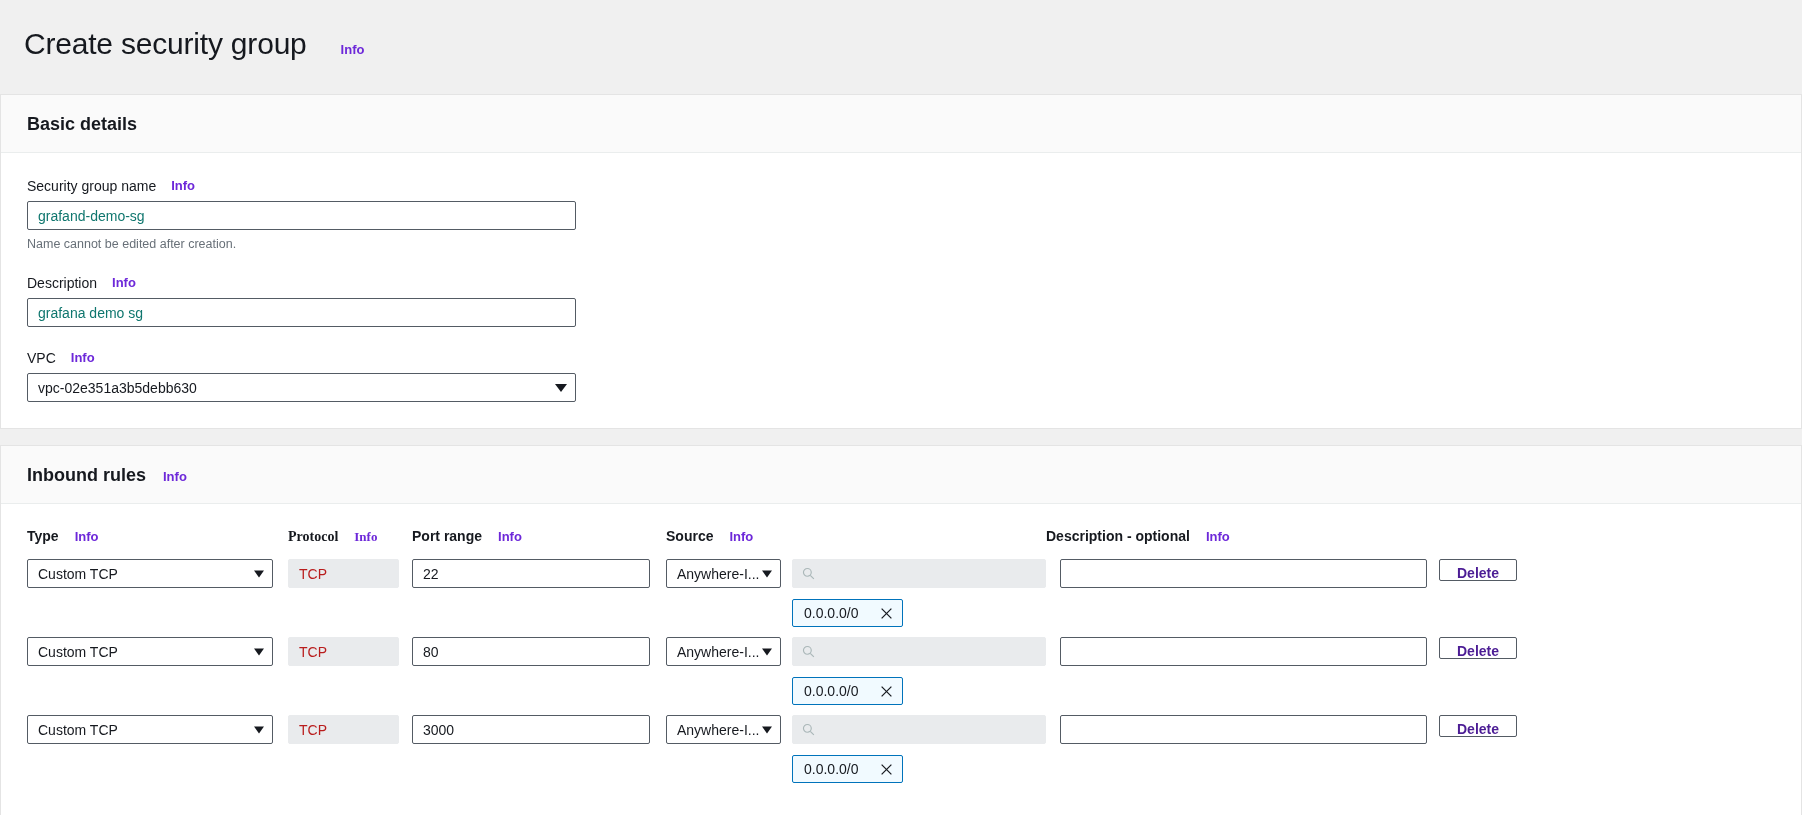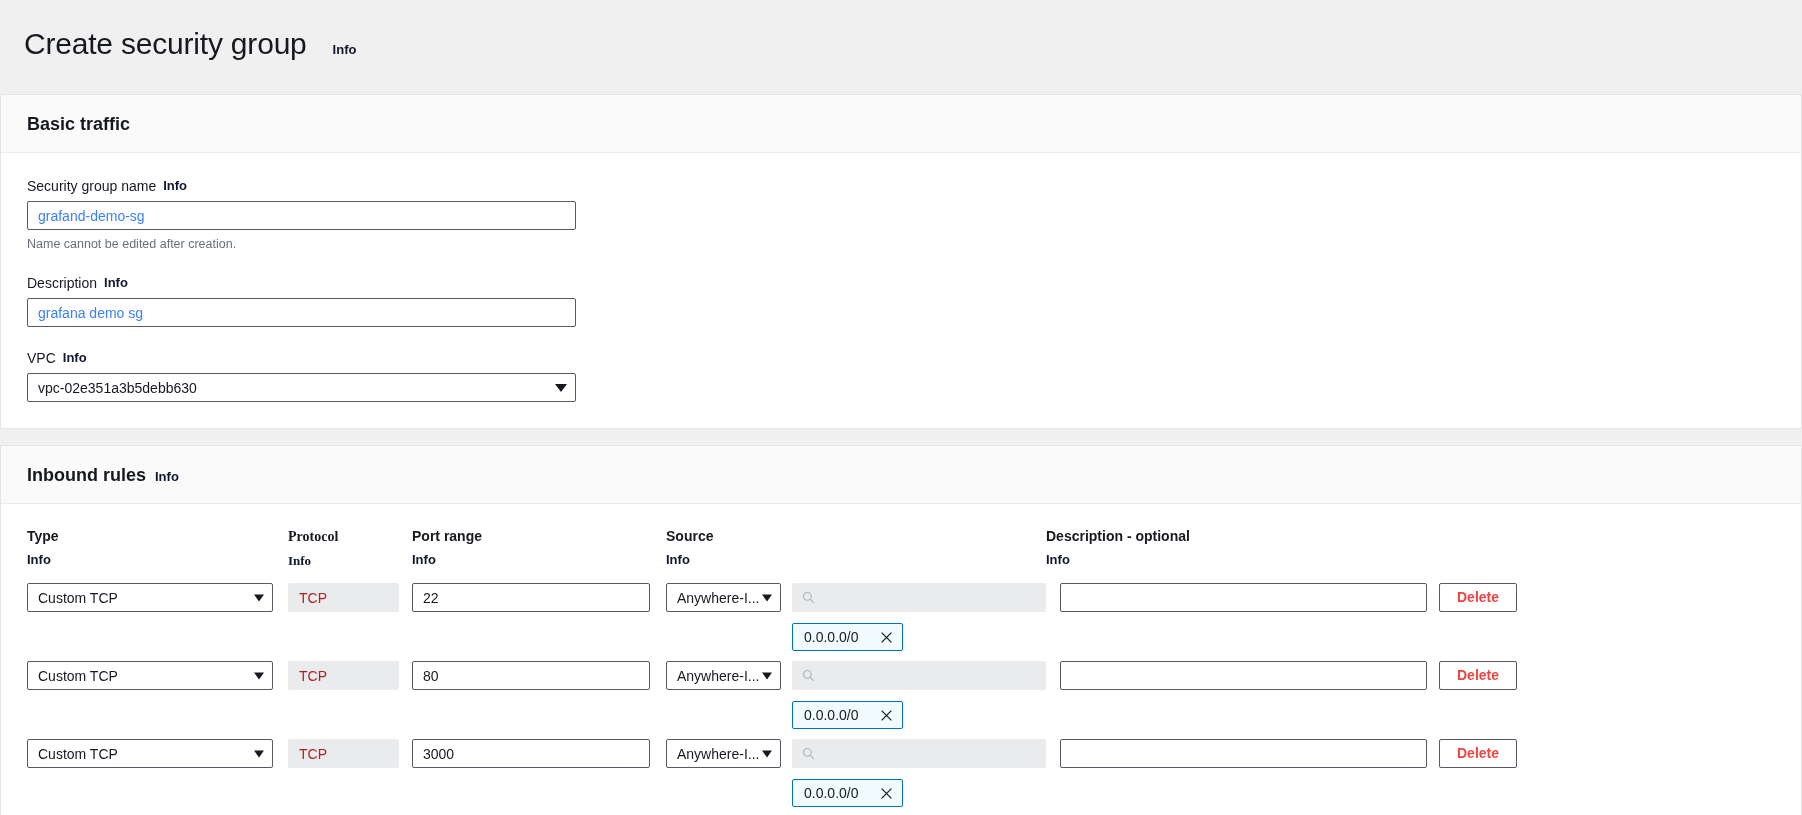--- a/index.html
+++ b/index.html
@@ -14,22 +14,22 @@
   .page { width: 1802px; height: 815px; position: relative; }
 
   
   .page-header { padding: 10px 8px 0 8px; }
   .title-row { display: flex; align-items: baseline; gap: 10px; }
   .page-title {
     font-size: 30px; font-weight: 400; letter-spacing: -0.2px;
     color: #16191f; line-height: 36px; margin: 16px;
   }
   .info-link {
-    color: #0f172a; font-size: 13px; font-weight: bold;
-    text-decoration: none; cursor: pointer;
+    color: #6d28d9; font-size: 13px; font-weight: bold;
+    text-decoration: none; cursor: pointer; margin-left: 8px;
   }
   .page-desc {
     margin-top: 9px; font-size: 14.5px; color: #16191f; line-height: 18px;
   }
 
   
   .card {
     background: #ffffff;
     border: 1px solid #e4e4e4;
     border-left: none; border-right: none;
@@ -52,21 +52,21 @@
   .field:last-child { margin-bottom: 0; }
   .field-label {
     font-size: 14px; color: #16191f; line-height: 18px;
     margin-bottom: 6px; display: flex; align-items: center; gap: 7px;
   }
   .text-input {
     width: 549px; height: 29px;
     border: 1px solid #545b64; border-radius: 2px;
     background: #fff; padding: 3px 10px;
     font-size: 14px; font-family: "Liberation Sans", sans-serif;
-    color: #3b82f6; outline: none;
+    color: #0f766e; outline: none;
   }
   .hint { font-size: 12.5px; color: #687078; margin-top: 6px; line-height: 16px; }
 
   .select-wrap { position: relative; width: 549px; height: 29px; }
   .select-box {
     width: 549px; height: 29px;
     border: 1px solid #545b64; border-radius: 2px;
     background: #fff; padding: 3px 40px 3px 10px;
     font-size: 14px; color: #16191f;
     display: flex; align-items: center; cursor: pointer;
@@ -78,21 +78,21 @@
     pointer-events: none;
   }
 
   
   .rules-head {
     display: flex; align-items: baseline;
     padding: 0 0 14px 0;
   }
   .col-head {
     font-size: 14px; font-weight: bold; color: #16191f;
-    display: flex; align-items: flex-start; gap: 8px; flex-direction: column;
+    display: flex; align-items: flex-end; gap: 8px;
   }
   .rule-row { display: flex; align-items: flex-start; margin-bottom: 10px; }
 
   .c-type   { width: 246px; margin-right: 15px; }
   .c-proto  { width: 111px; margin-right: 13px; }
   .c-port   { width: 238px; margin-right: 16px; }
   .c-source { width: 380px; margin-right: 14px; }
   .c-desc   { width: 367px; margin-right: 12px; }
   .c-del    { width: 75px; }
 
@@ -140,44 +140,44 @@
   .token {
     margin-top: 11px; margin-left: 126px;
     display: inline-flex; align-items: center; gap: 21px;
     background: #f1faff; border: 1px solid #0073bb; border-radius: 2px;
     padding: 5px 9px 5px 11px; font-size: 14px; color: #16191f;
     width: fit-content; cursor: pointer;
   }
   .token-x { width: 13px; height: 13px; display: block; }
 
   .btn {
-    height: 29px; padding: 0 17px;
+    height: 22px; padding: 0 17px;
     border: 1px solid #545b64; border-radius: 2px;
-    background: #fff; color: #ef4444;
+    background: #fff; color: #4c1d95;
     font-size: 14px; font-weight: bold;
     font-family: "Liberation Sans", sans-serif;
     cursor: pointer; line-height: 27px;
   }
 </style>
 </head>
 <body>
 
 <div class="page">
 
   <div class="page-header">
     <div class="title-row">
       <h1 class="page-title">Create security group</h1>
       <a class="info-link">Info</a>
     </div>
   </div>
 
   <div class="card">
     <div class="card-inner">
       <div class="card-header">
-        <h2>Basic traffic</h2>
+        <h2>Basic details</h2>
       </div>
       <div class="card-body">
 
         <div class="field">
           <div class="field-label">
             <span>Security group name</span>
             <a class="info-link">Info</a>
           </div>
           <input class="text-input" type="text" value="grafand-demo-sg" style="">
           <div class="hint">Name cannot be edited after creation.</div>

